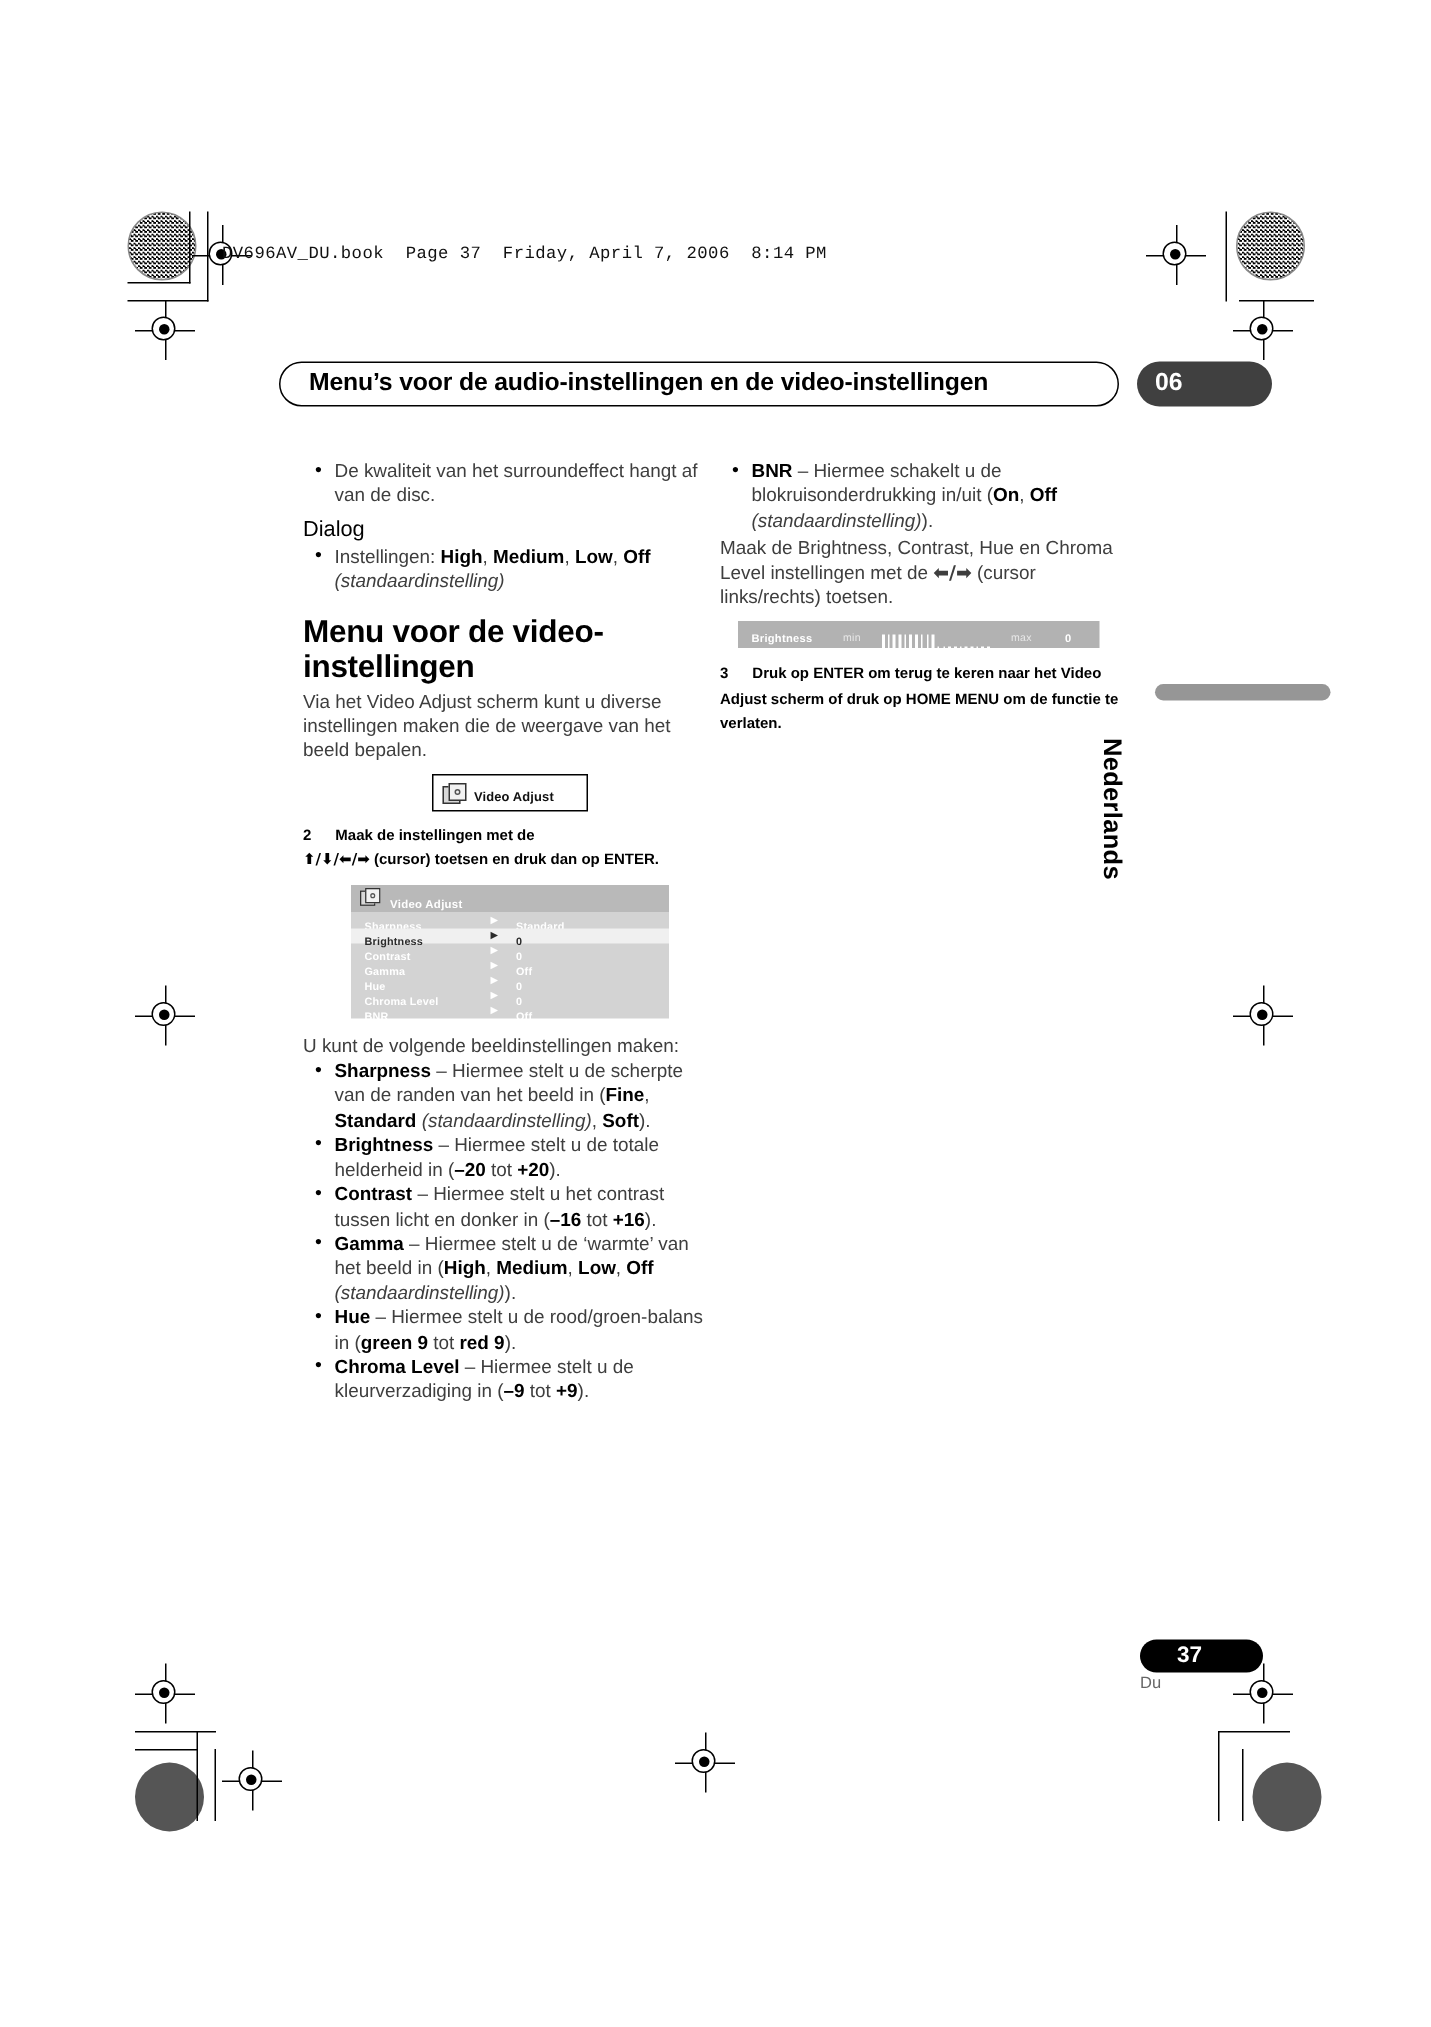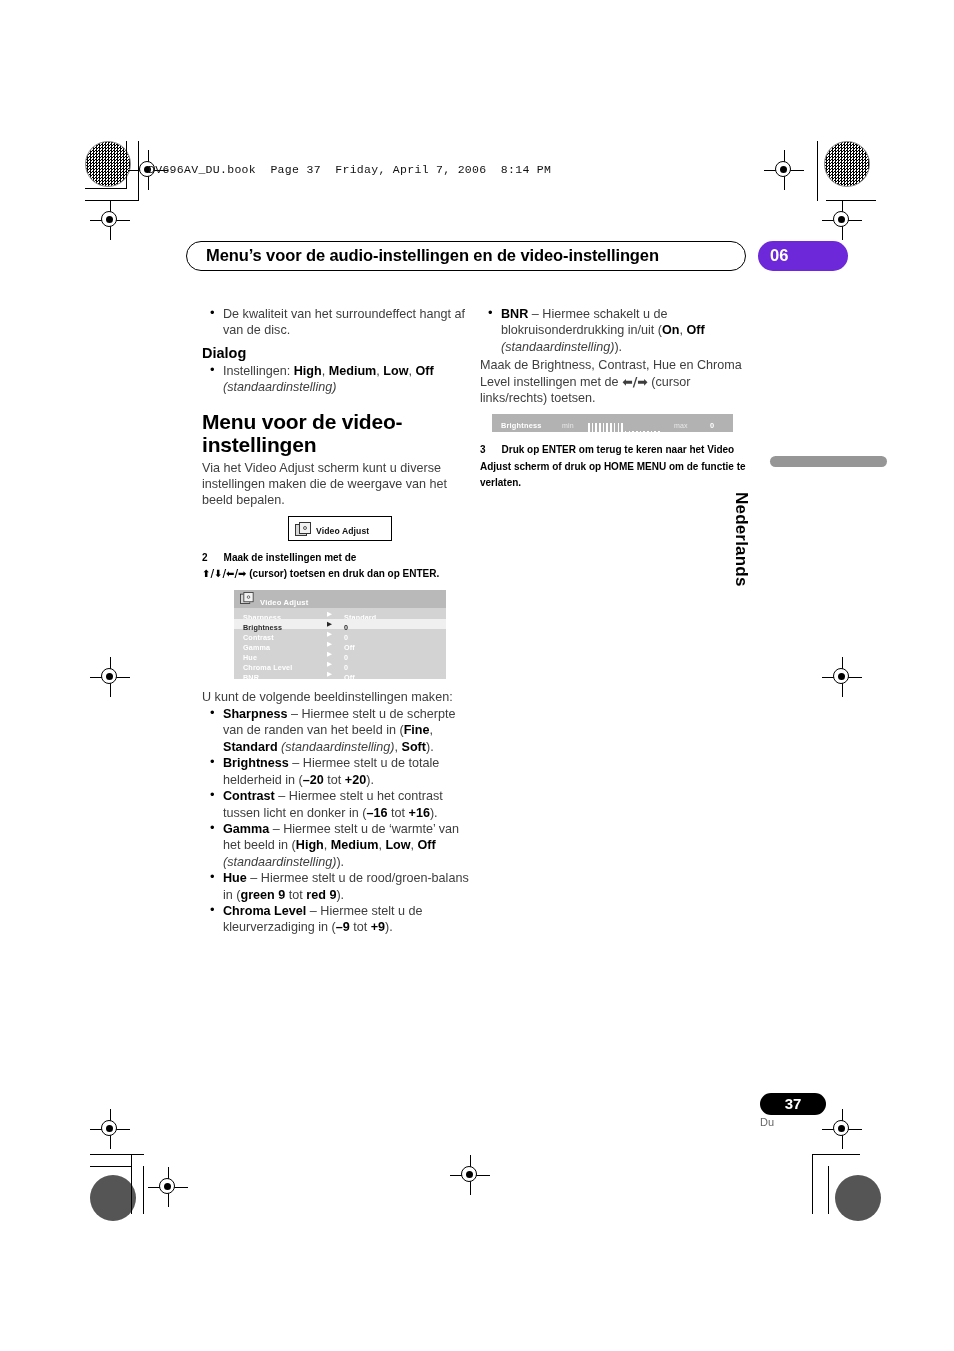--- a/index.html
+++ b/index.html
@@ -76,21 +76,21 @@
     height:30px; line-height:29px;
     font-size:16.5px;
     font-weight:bold;
     letter-spacing:-0.1px;
     white-space:nowrap;
   }
   .chapter-num-pill {
     position:absolute;
     left:572px; top:0;
     width:90px; height:30px;
-    background:#6d28d9;
+    background:#404040;
     border-radius:15px;
   }
   .chapter-num {
     position:absolute;
     left:12px; top:0;
     height:30px; line-height:29px;
     color:#fff;
     font-size:16.5px;
     font-weight:bold;
   }
@@ -123,21 +123,21 @@
   ul.bullets > li::before {
     content:"•";
     position:absolute;
     left:8px; top:-1px;
     color:#000;
     font-size:13px;
   }
 
   .h2 {
     font-size:14.5px;
-    font-weight:bold;
+    font-weight:normal;
     color:#000;
     margin:5px 0 1px 0;
     line-height:18px;
   }
   .h1 {
     font-size:21px;
     font-weight:bold;
     color:#000;
     line-height:23.5px;
     margin:14px 0 3px 0;
@@ -288,21 +288,21 @@
     letter-spacing:0.2px;
     transform:rotate(90deg);
     transform-origin:left top;
     white-space:nowrap;
   }
 
   
   .page-pill {
     position:absolute;
     left:760px; top:1093px;
-    width:66px; height:22px;
+    width:82px; height:22px;
     background:#000;
     border-radius:11px;
   }
   .page-num {
     position:absolute;
     left:0; top:0; width:66px; height:22px;
     line-height:21px;
     text-align:center;
     color:#fff;
     font-size:15px;

